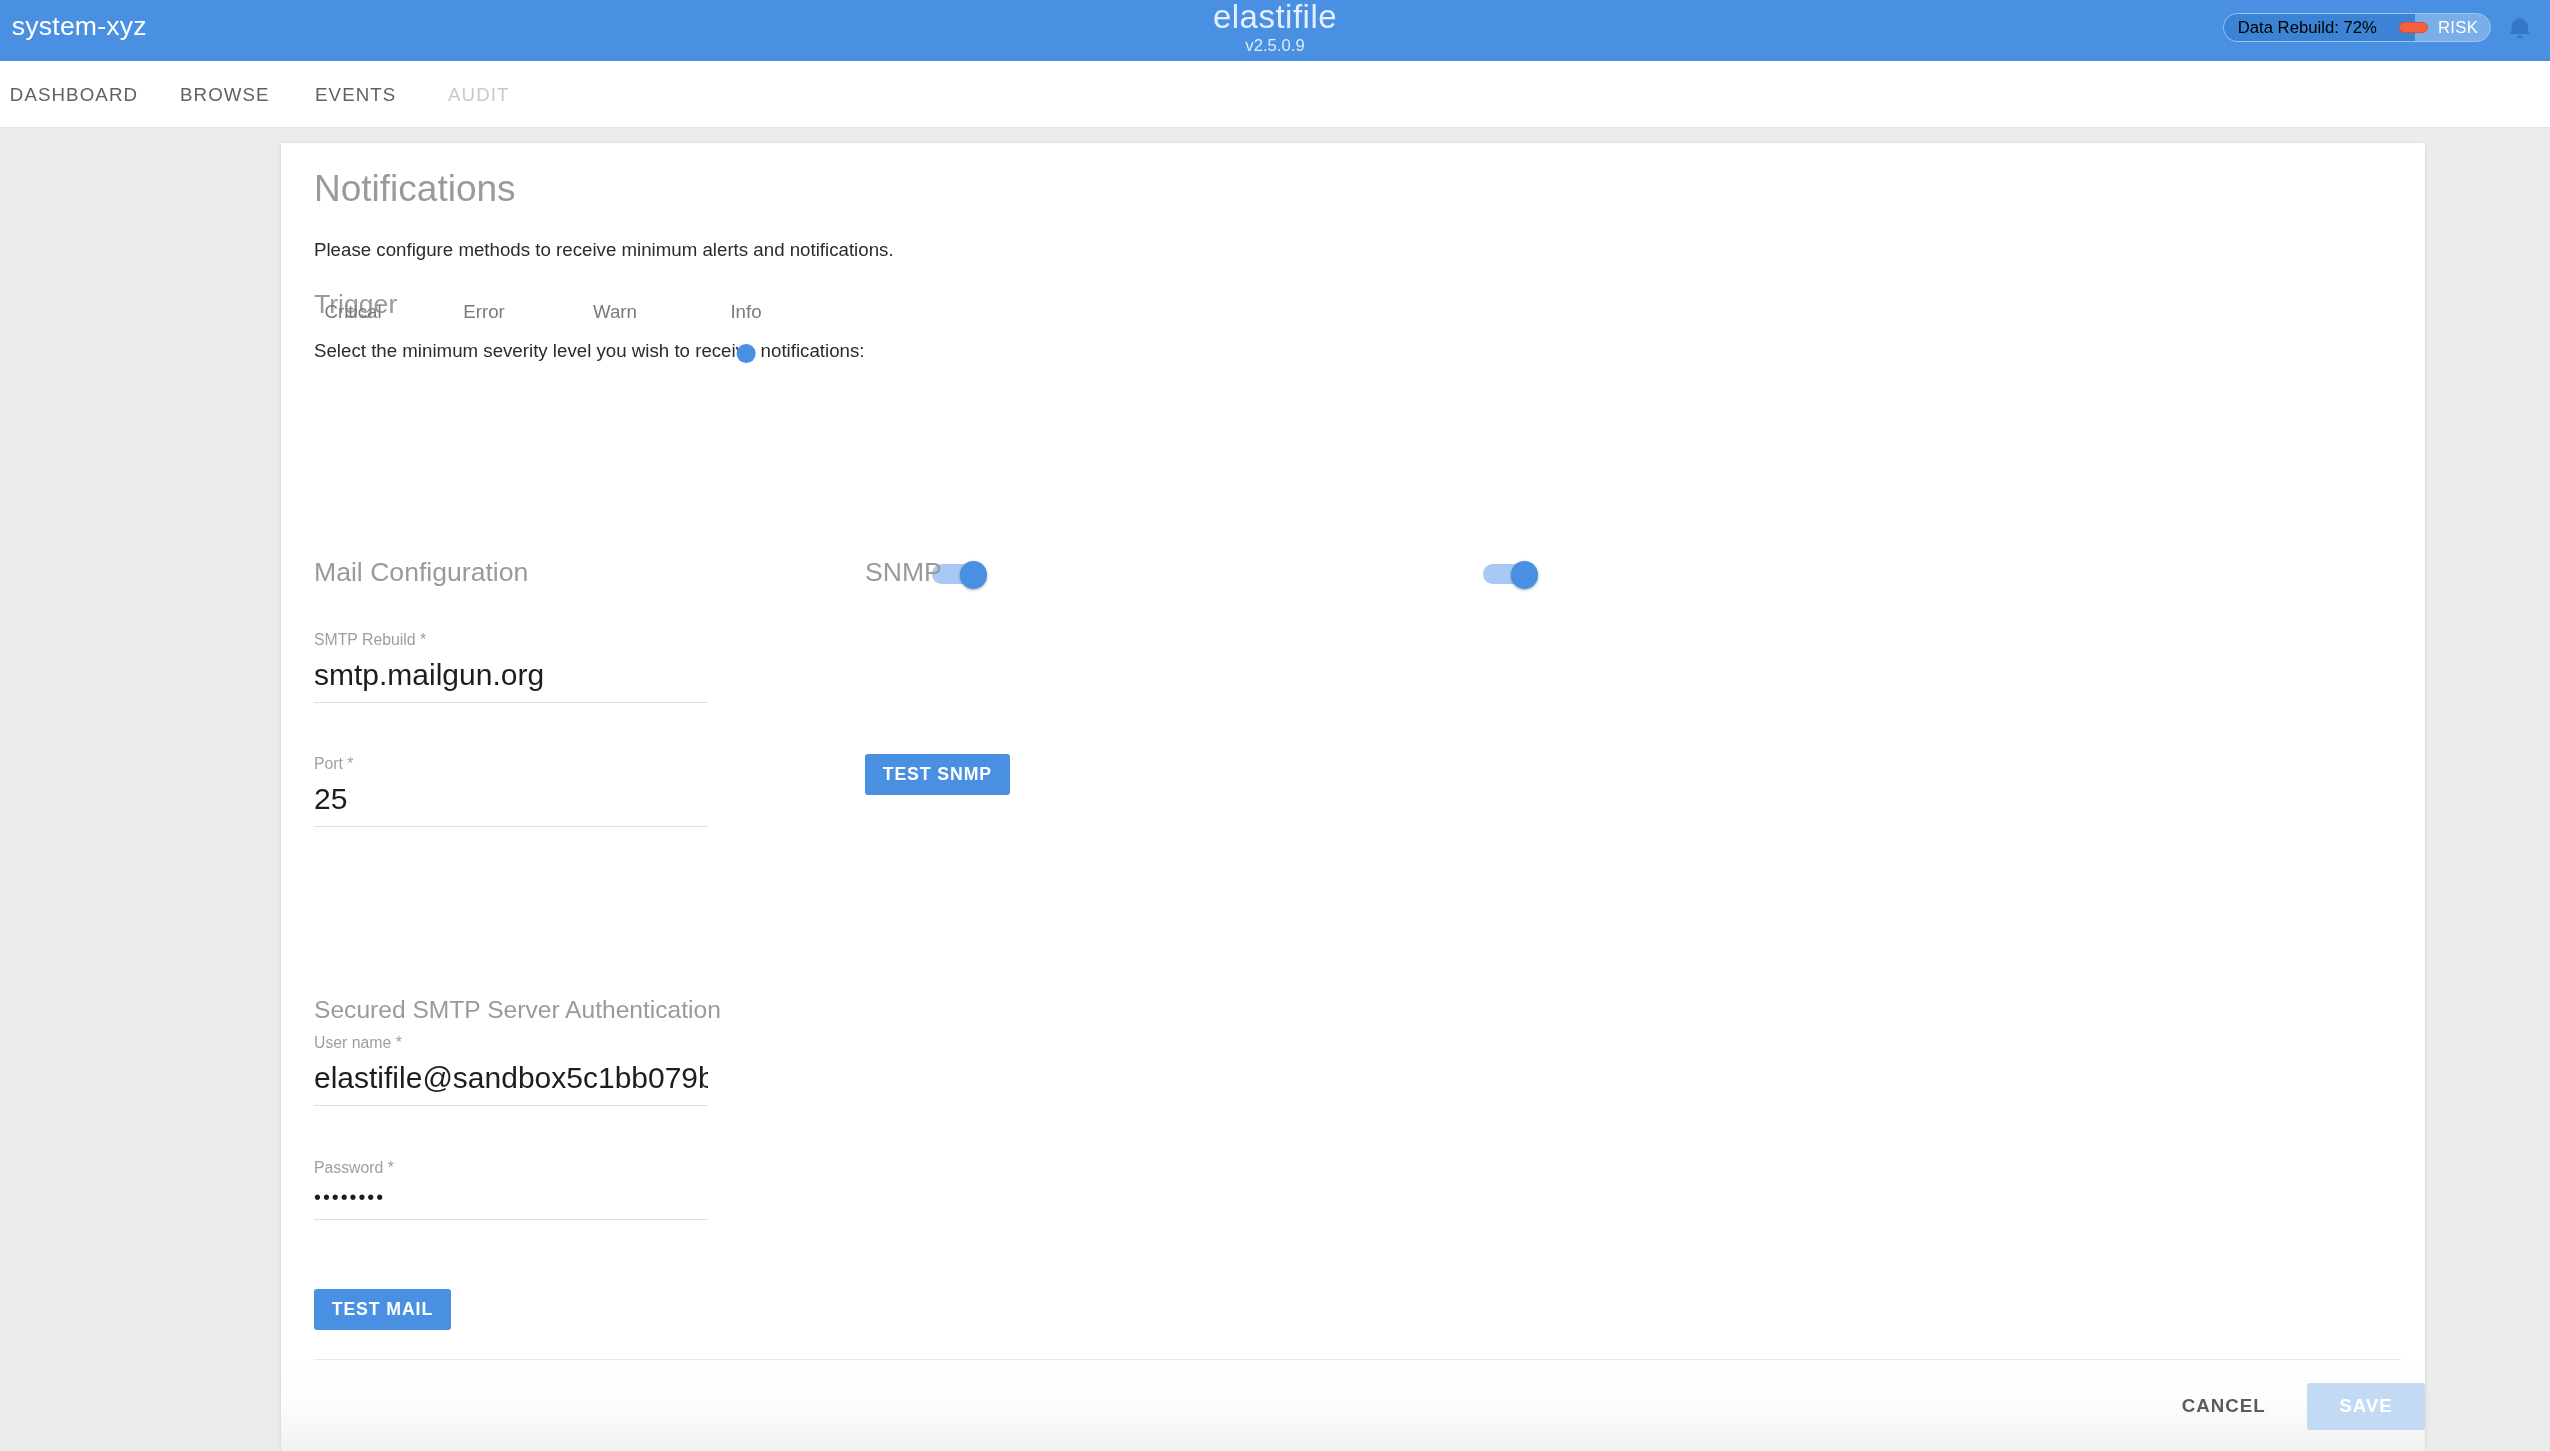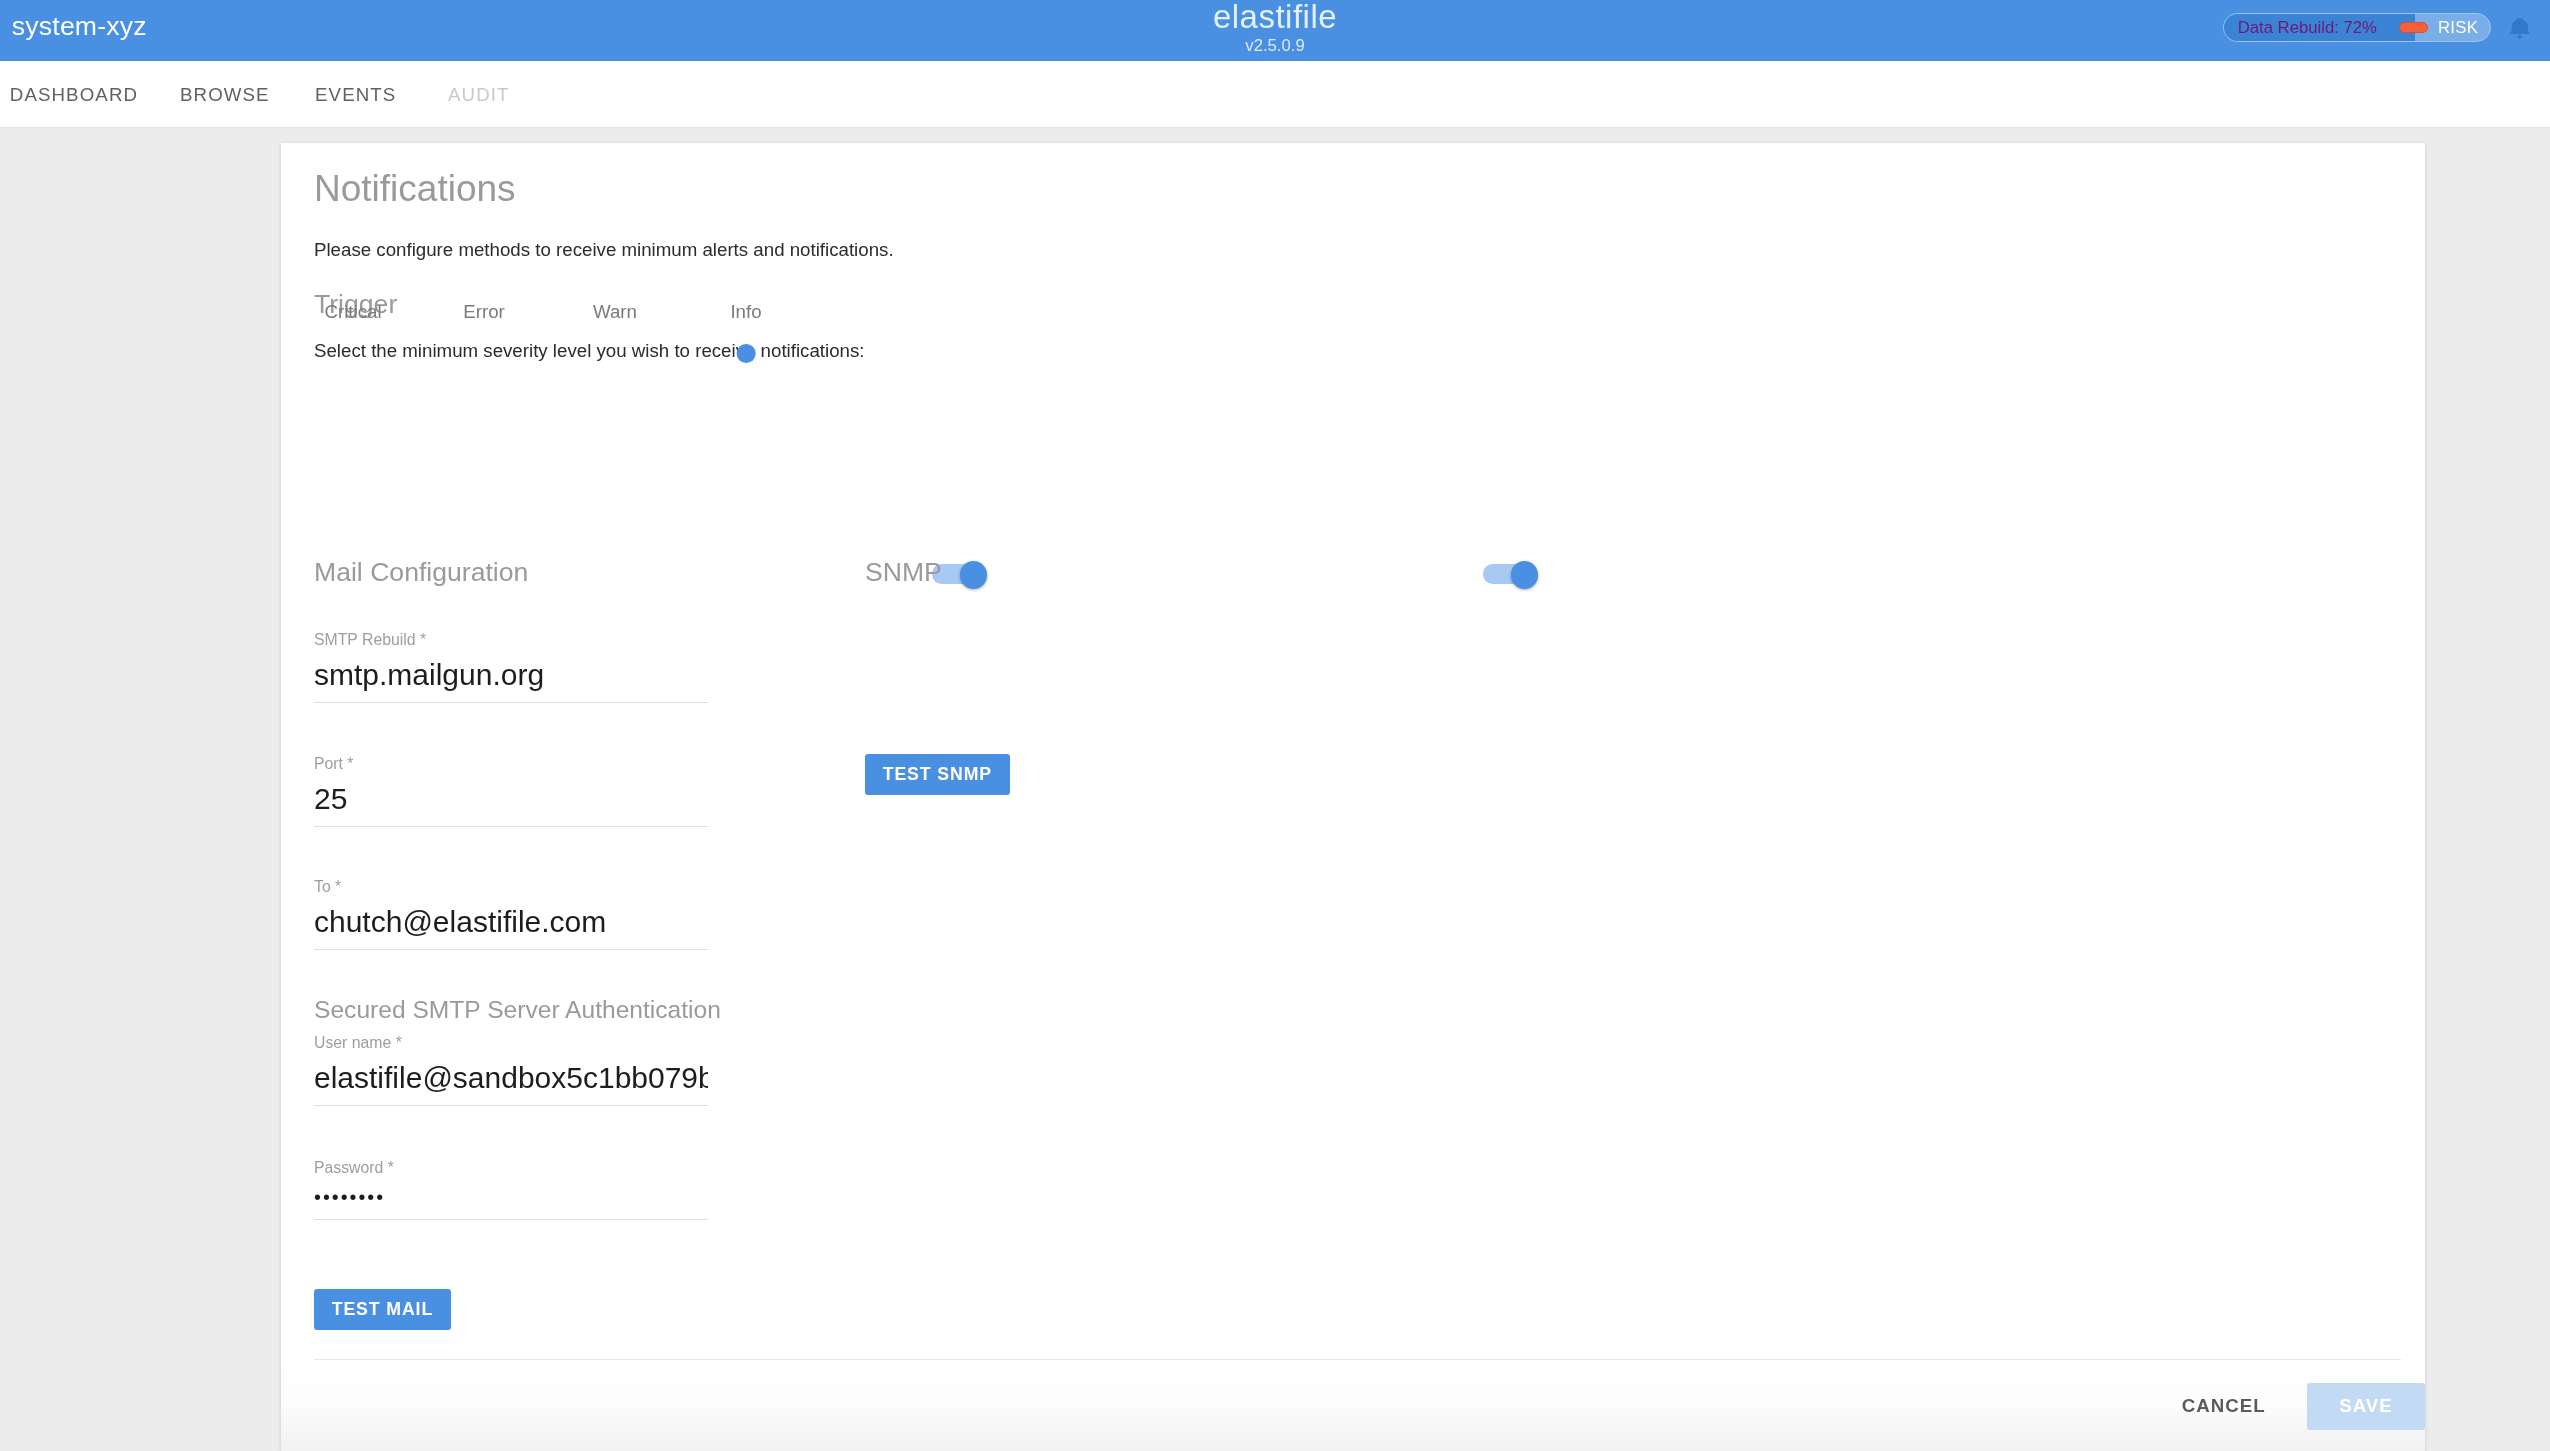--- a/index.html
+++ b/index.html
@@ -48,21 +48,21 @@
     background: #79aee9;
     display: flex; align-items: center;
   }
   .rebuild-fill {
     position: absolute; left: 0; top: 0; bottom: 0;
     width: 72%;
     background: #3b83d4;
   }
   .rebuild-label {
     position: relative;
-    color: #701a75; font-size: 16.7px;
+    color: #000000; font-size: 16.7px;
     margin-left: 13.8px; white-space: nowrap;
   }
   .risk-group {
     position: relative; margin-left: auto; margin-right: 11.8px;
     display: flex; align-items: center; gap: 9.8px;
   }
   .risk-bar {
     width: 29.5px; height: 11.8px; border-radius: 5.9px;
     background: #f4603e; border: 1px solid #e8492a;
   }
@@ -273,26 +273,20 @@
       <span class="field-value">smtp.mailgun.org</span>
     </div>
 
     <div class="field" style="left:33px; top:612px;">
       <span class="field-label">
         <span>Port</span><span class="req">&nbsp;*</span>
       </span>
       <span class="field-value">25</span>
     </div>
 
-    <div class="field" style="left:33px; top:735px;">
-      <span class="field-label">
-        <span>To</span><span class="req">&nbsp;*</span>
-      </span>
-      <span class="field-value">chutch@elastifile.com</span>
-    </div>
 
     <div class="section-head" style="left:33px; top:853px; font-size:24.6px;">Secured SMTP Server Authentication</div>
 
     <div class="field" style="left:33px; top:891px;">
       <span class="field-label">
         <span>User name</span><span class="req">&nbsp;*</span>
       </span>
       <span class="field-value">elastifile@sandbox5c1bb079b8e64175b8</span>
     </div>
 

